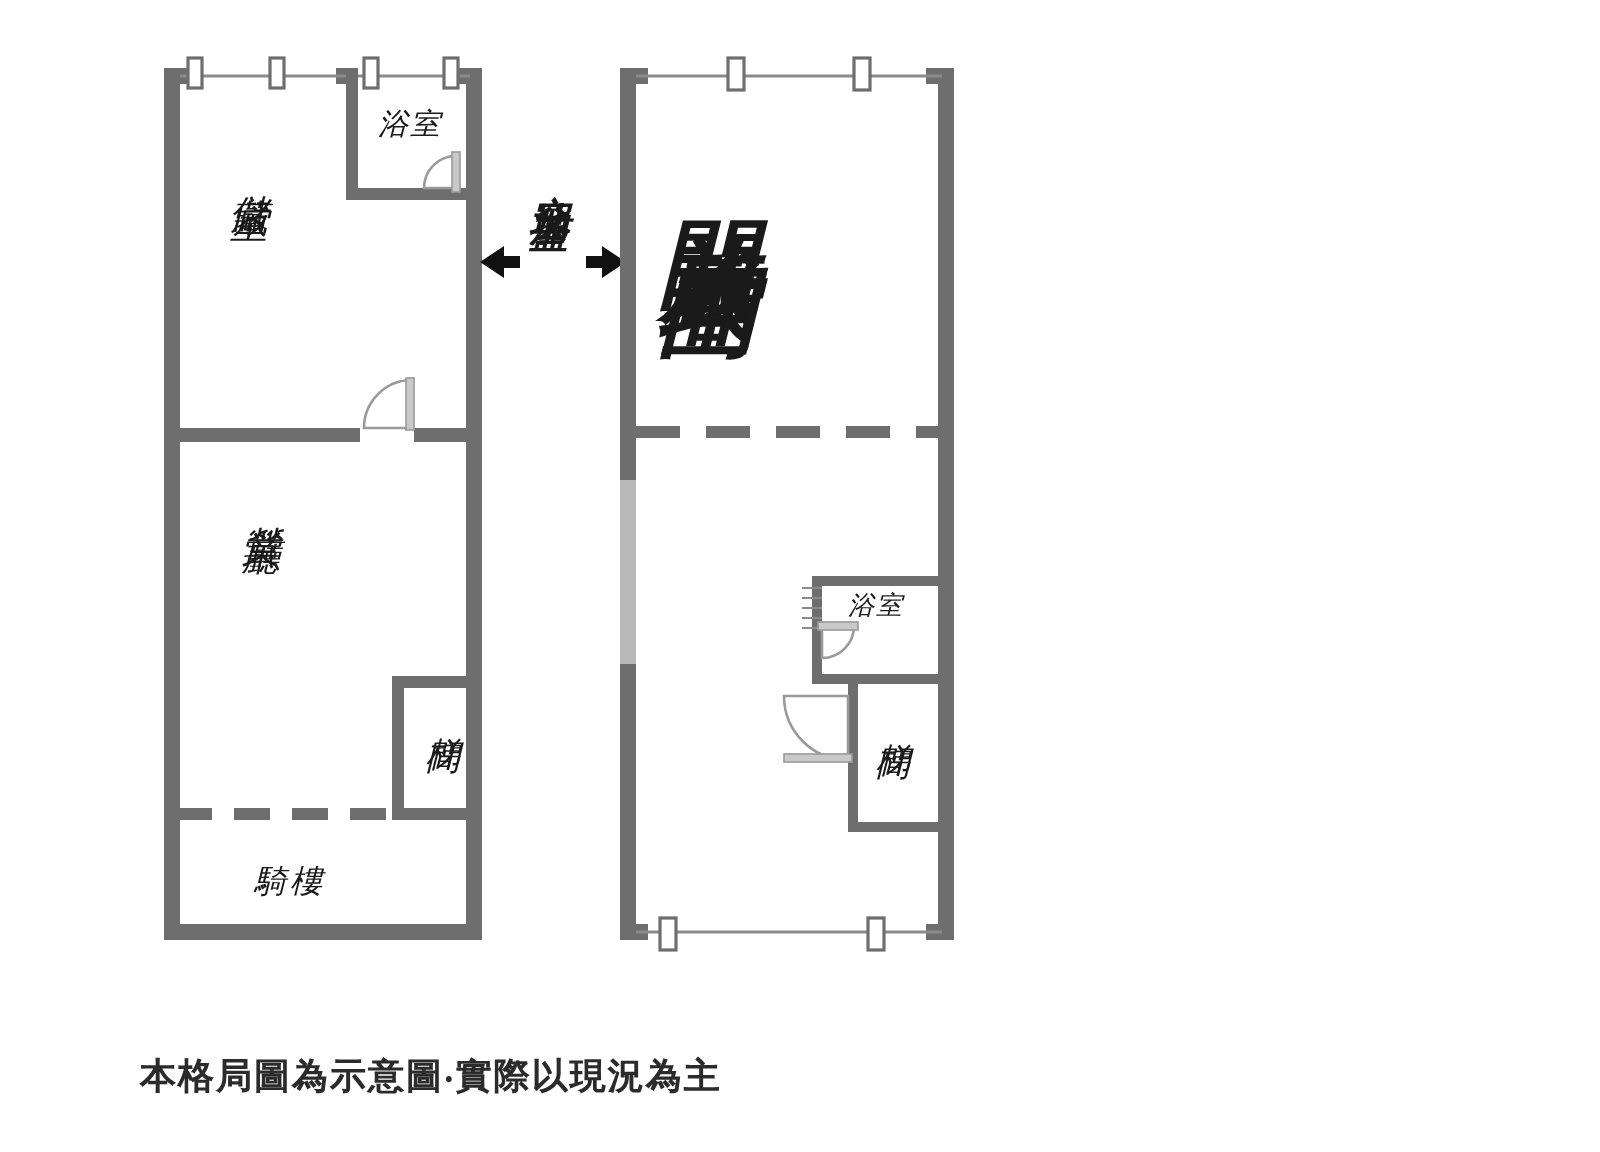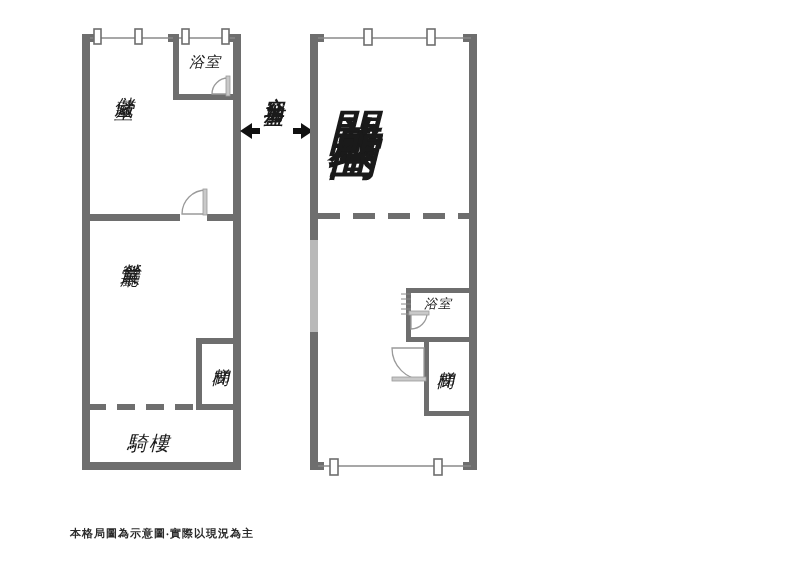--- a/index.html
+++ b/index.html
@@ -7,21 +7,21 @@
     width:800px;height:576px;
     background:#ffffff;
     font-family:"DejaVu Sans","Liberation Sans",sans-serif;
     overflow:hidden;
     position:relative;
   }
   #plan{position:absolute;left:0;top:0;width:800px;height:576px;}
   .caption{
     position:absolute;
     left:70px;top:525px;
-    font-size:11px;
+    font-size:18px;
     font-weight:bold;
     color:#2b2b2b;
     letter-spacing:1px;
     font-family:Liberation Sans, sans-serif;
     white-space:nowrap;
   }
   .lbl{
     position:absolute;
     color:#1a1a1a;
     font-family:"DejaVu Sans","Liberation Sans",sans-serif;
@@ -32,21 +32,21 @@
   .vert{
     writing-mode:vertical-rl;
     text-orientation:upright;
     line-height:1.18;
   }
   
   #lbl-storage{left:113px;top:82px;font-size:19px;letter-spacing:2px;}
   #lbl-bath-left{left:189px;top:55px;font-size:15px;letter-spacing:1px;}
   #lbl-hall{left:119px;top:248px;font-size:19px;letter-spacing:2px;}
   #lbl-stair-left{left:211px;top:355px;font-size:17px;letter-spacing:2px;}
-  #lbl-arcade{left:127px;top:433px;font-size:20px;letter-spacing:2px;}
+  #lbl-arcade{left:127px;top:433px;font-size:16px;letter-spacing:2px;}
   #lbl-gap{left:263px;top:82px;font-size:19px;letter-spacing:3px;font-weight:bold;}
   #lbl-open{left:325px;top:72px;font-size:48px;letter-spacing:6px;font-weight:bold;}
   #lbl-bath-right{left:424px;top:297px;font-size:13px;letter-spacing:1px;}
   #lbl-stair-right{left:436px;top:358px;font-size:17px;letter-spacing:2px;}
 </style>
 </head>
 <body>
 
 <svg id="plan" viewBox="0 0 800 576" xmlns="http://www.w3.org/2000/svg">
 

